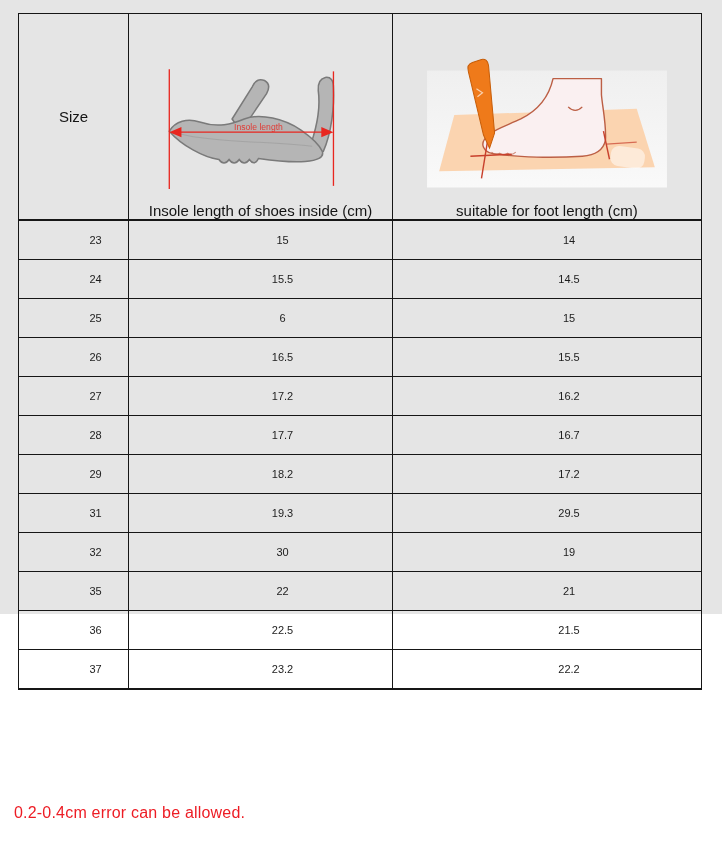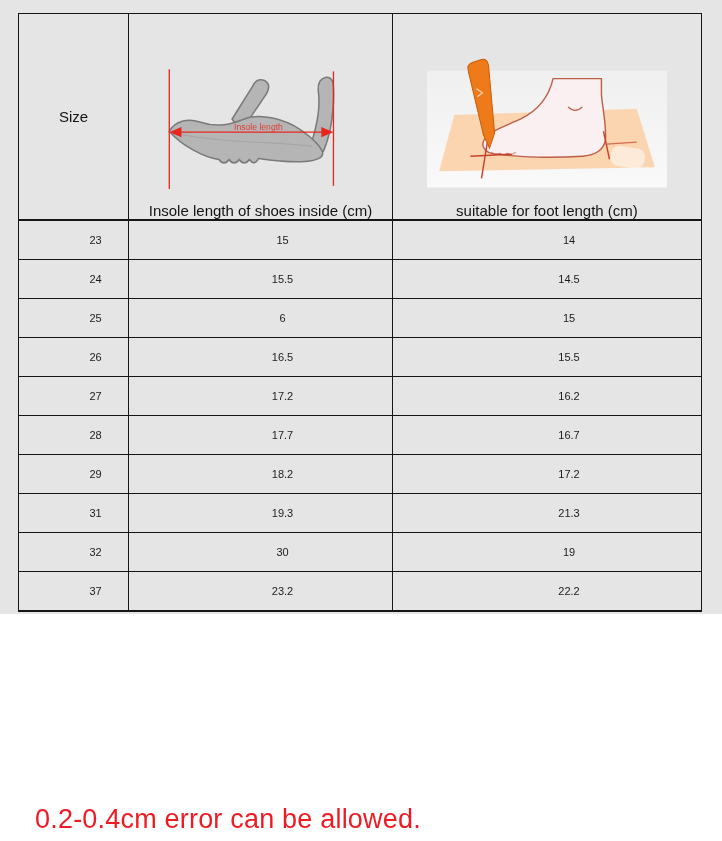--- a/index.html
+++ b/index.html
@@ -33,22 +33,22 @@
     display:flex;flex-direction:column;align-items:center;justify-content:flex-end;
   }
   .hcell-center{
     height:205px;display:flex;align-items:center;justify-content:center;
     font-size:15px;
   }
   .illus{flex:1;display:flex;align-items:flex-end;justify-content:center;width:100%;}
   .col-label{font-size:15px;margin-top:6px;white-space:nowrap;}
 
   .note{
-    position:absolute;left:35px;top:804px;
-    font-size:27px;color:var(--note-red,#ed1c24);
+    position:absolute;left:14px;top:804px;
+    font-size:16px;color:var(--note-red,#ed1c24);
     letter-spacing:0.2px;
   }
 
   svg text.tiny-caption{
     font-family:"Liberation Sans", sans-serif;
     font-size:8.5px;fill:var(--diagram-red,#e8261f);opacity:.85;
   }
 </style>
 </head>
 <body>
@@ -170,28 +170,38 @@
     <td>16.7</td>
   </tr>
         <tr>
     <td>29</td>
     <td>18.2</td>
     <td>17.2</td>
   </tr>
         <tr>
     <td>31</td>
     <td>19.3</td>
-    <td>21.3</td>
+    <td>29.5</td>
   </tr>
         <tr>
     <td>32</td>
     <td>30</td>
     <td>19</td>
   </tr>
         <tr>
+    <td>35</td>
+    <td>22</td>
+    <td>21</td>
+  </tr>
+        <tr>
+    <td>36</td>
+    <td>22.5</td>
+    <td>21.5</td>
+  </tr>
+        <tr>
     <td>37</td>
     <td>23.2</td>
     <td>22.2</td>
   </tr>
       </tbody>
   </table>
 
   <div class="note">0.2-0.4cm error can be allowed.</div>
 </div>
 

